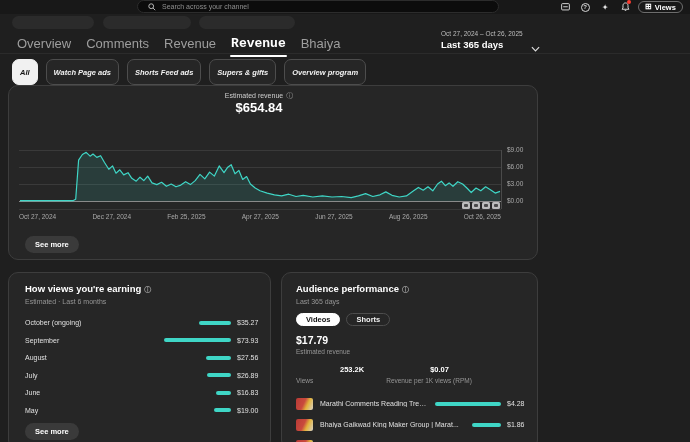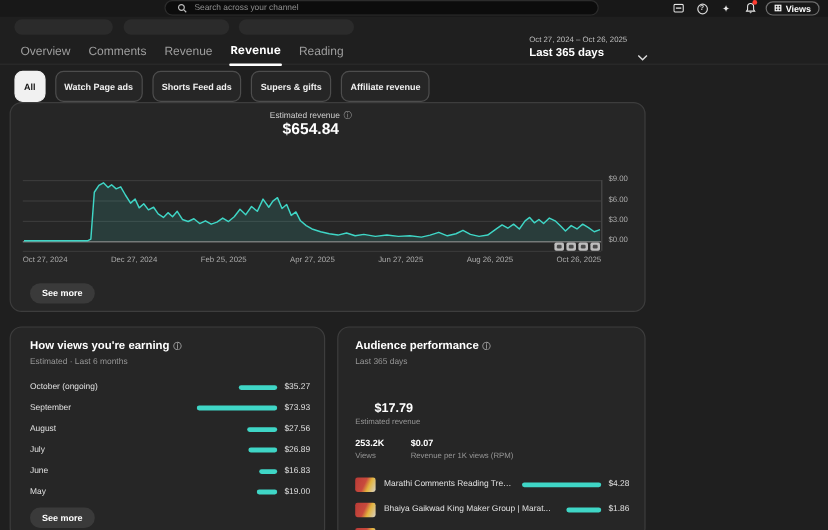--- a/index.html
+++ b/index.html
@@ -33,33 +33,33 @@
     border:1px solid #6d6d6d; border-radius:7px;
     display:flex; align-items:center; gap:3px; padding:0 6px;
     font-size:7.5px; font-weight:bold; color:#fff; background:transparent; cursor:pointer;
   }
   .create-glyph { font-size:8px; line-height:1; }
   
   .redacted { position:absolute; top:16px; height:13px; background:#2b2b2b; border-radius:7px; }
   
   .tabsrow { position:absolute; left:0; top:33px; width:690px; height:21px; border-bottom:1px solid #2b2b2b; }
   .tabs { position:absolute; left:17px; top:0; height:20px; display:flex; gap:15px; align-items:center; }
-  .tab { font-size:10px; color:#9e9e9e; position:relative; cursor:pointer; white-space:nowrap; }
+  .tab { font-size:13px; color:#9e9e9e; position:relative; cursor:pointer; white-space:nowrap; }
   .tab.active { color:#fff; font-weight:bold;font-family:Liberation Mono, monospace; }
   .tab.active::after { content:""; position:absolute; left:-1px; right:-1px; bottom:-6px; height:2px; background:#fff; border-radius:2px; }
   .daterange { position:absolute; left:441px; top:30px; cursor:pointer; }
   .dr-range { font-size:6.5px; color:#bdbdbd; }
   .dr-label { font-size:9.5px; font-weight:bold; color:#fff; margin-top:2px; }
   .dr-chevron { position:absolute; left:531px; top:38px; color:#dcdcdc; cursor:pointer; }
   
   .chipsrow { position:absolute; left:12px; top:59px; display:flex; gap:8px; align-items:center; }
   .chip {
     height:12px; display:flex; align-items:center; padding:12px 7px;
     border-radius:7px; font-size:7.5px; font-weight:bold; color:#f1f1f1;
-    background:#262626; border:1px solid #4d4d4d; cursor:pointer; white-space:nowrap;
+    background:#262626; border:1px solid #4d4d4d; cursor:pointer; white-space:nowrap;font-style:italic;
   }
   .chip.selected { background:#f1f1f1; color:#141414; border-color:#f1f1f1; }
   
   .card { position:absolute; background:#262626; border:1px solid #3d3d3d; border-radius:10px; }
   #chart-card    { left:8px;   top:85px;  width:530px; height:175px; }
   #earnings-card { left:8px;   top:272px; width:263px; height:178px; }
   #content-card  { left:281px; top:272px; width:257px; height:178px; }
   
   .metric-head { position:absolute; left:0; top:5px; width:500px; text-align:center; font-size:7px; color:#cfcfcf; }
   .info-glyph { font-size:7px; color:#9e9e9e; margin-left:3px; cursor:pointer; }
@@ -87,24 +87,24 @@
   .erow { display:flex; align-items:center; height:17.5px; }
   .erow-label { flex:1; font-size:7px; color:#e0e0e0; }
   .erow-bar { height:4px; border-radius:2px; margin-right:6px; flex:none; }
   .erow-val { width:27px; font-size:7px; color:#e0e0e0; flex:none; }
   .cchips { position:absolute; left:14px; top:40px; display:flex; gap:6px; }
   .cchip {
     height:13px; padding:0 9px; border-radius:8px; font-size:7.5px; font-weight:bold;
     display:flex; align-items:center; background:#262626; border:1px solid #4d4d4d; color:#f1f1f1; cursor:pointer;
   }
   .cchip.selected { background:#fff; color:#111; border-color:#fff; }
-  .big-val { position:absolute; left:14px; top:61px; font-size:10.5px; font-weight:bold;margin-left:16px; }
+  .big-val { position:absolute; left:14px; top:61px; font-size:10.5px; font-weight:bold; }
   .big-val-label { position:absolute; left:14px; top:75px; font-size:6.5px; color:#969696; }
   .stats { position:absolute; left:14px; top:92px; display:flex; gap:22px; }
-  .stat-num { font-size:7.5px; font-weight:bold; color:#fff; }
+  .stat-num { font-size:7.5px; font-weight:bold; color:#fff;margin-left:44px; }
   .stat-label { font-size:6.5px; color:#969696; margin-top:3px; }
   .vrows { position:absolute; left:14px; top:120px; width:235px; }
   .vrow { display:flex; align-items:center; height:21px; cursor:pointer; }
   .vthumb { width:17px; height:12px; border-radius:2px; margin-right:7px; flex:none;
             background:linear-gradient(115deg,#b93a36 0%,#c94a3d 45%,#e2b33c 65%,#d8d2c8 100%); }
   .vtitle { flex:1; font-size:7px; color:#e0e0e0; white-space:nowrap; overflow:hidden; text-overflow:ellipsis; padding-right:6px; }
   .vbar { height:4px; border-radius:2px; margin-right:6px; flex:none; }
   .vval { width:24px; font-size:7px; color:#e0e0e0; flex:none; }
   svg.chartline { position:absolute; left:0; top:0; overflow:visible; }
 </style>
@@ -149,39 +149,39 @@
 <div class="redacted" style="left:12px;width:82px"></div>
 <div class="redacted" style="left:103px;width:88px"></div>
 <div class="redacted" style="left:199px;width:96px"></div>
 
 <div class="tabsrow">
   <div class="tabs" id="tabs">
       <span class="tab">Overview</span>
       <span class="tab">Comments</span>
       <span class="tab">Revenue</span>
       <span class="tab active">Revenue</span>
-      <span class="tab">Reading</span>
+      <span class="tab">Bhaiya</span>
     </div>
 </div>
 <div class="daterange">
   <div class="dr-range">Oct 27, 2024 – Oct 26, 2025</div>
   <div class="dr-label">Last 365 days</div>
 </div>
 <span class="dr-chevron">
   <svg width="9" height="6" viewBox="0 0 10 6">
       <polyline points="1,1 5,5 9,1" fill="none" stroke="#dcdcdc" stroke-width="1.3"></polyline>
     </svg>
 </span>
 
 <div class="chipsrow" id="chips">
     <span class="chip selected">All</span>
     <span class="chip">Watch Page ads</span>
     <span class="chip">Shorts Feed ads</span>
     <span class="chip">Supers &amp; gifts</span>
-    <span class="chip">Affiliate revenue</span>
+    <span class="chip">Overview program</span>
   </div>
 
 <div class="card" id="chart-card">
   <div class="metric-head">
     <span>Estimated revenue</span><span class="info-glyph">ⓘ</span>
   </div>
   <div class="metric-value">$654.84</div>
   <div class="plot" id="plot">
       <div class="gridline" style="top: 6px;"></div>
       <div class="gridline" style="top: 23px;"></div>
@@ -256,20 +256,24 @@
       </div>
     </div>
   <button class="see-more">See more</button>
 </div>
 
 <div class="card" id="content-card">
   <div class="card-title">
     <span>Audience performance</span><span class="info-glyph">ⓘ</span>
   </div>
   <div class="card-sub">Last 365 days</div>
+  <div class="cchips" id="cchips">
+      <span class="cchip selected">Videos</span>
+      <span class="cchip">Shorts</span>
+    </div>
   <div class="big-val">$17.79</div>
   <div class="big-val-label">Estimated revenue</div>
   <div class="stats" id="stats">
       <div>
         <div class="stat-num">253.2K</div>
         <div class="stat-label">Views</div>
       </div>
       <div>
         <div class="stat-num">$0.07</div>
         <div class="stat-label">Revenue per 1K views (RPM)</div>

